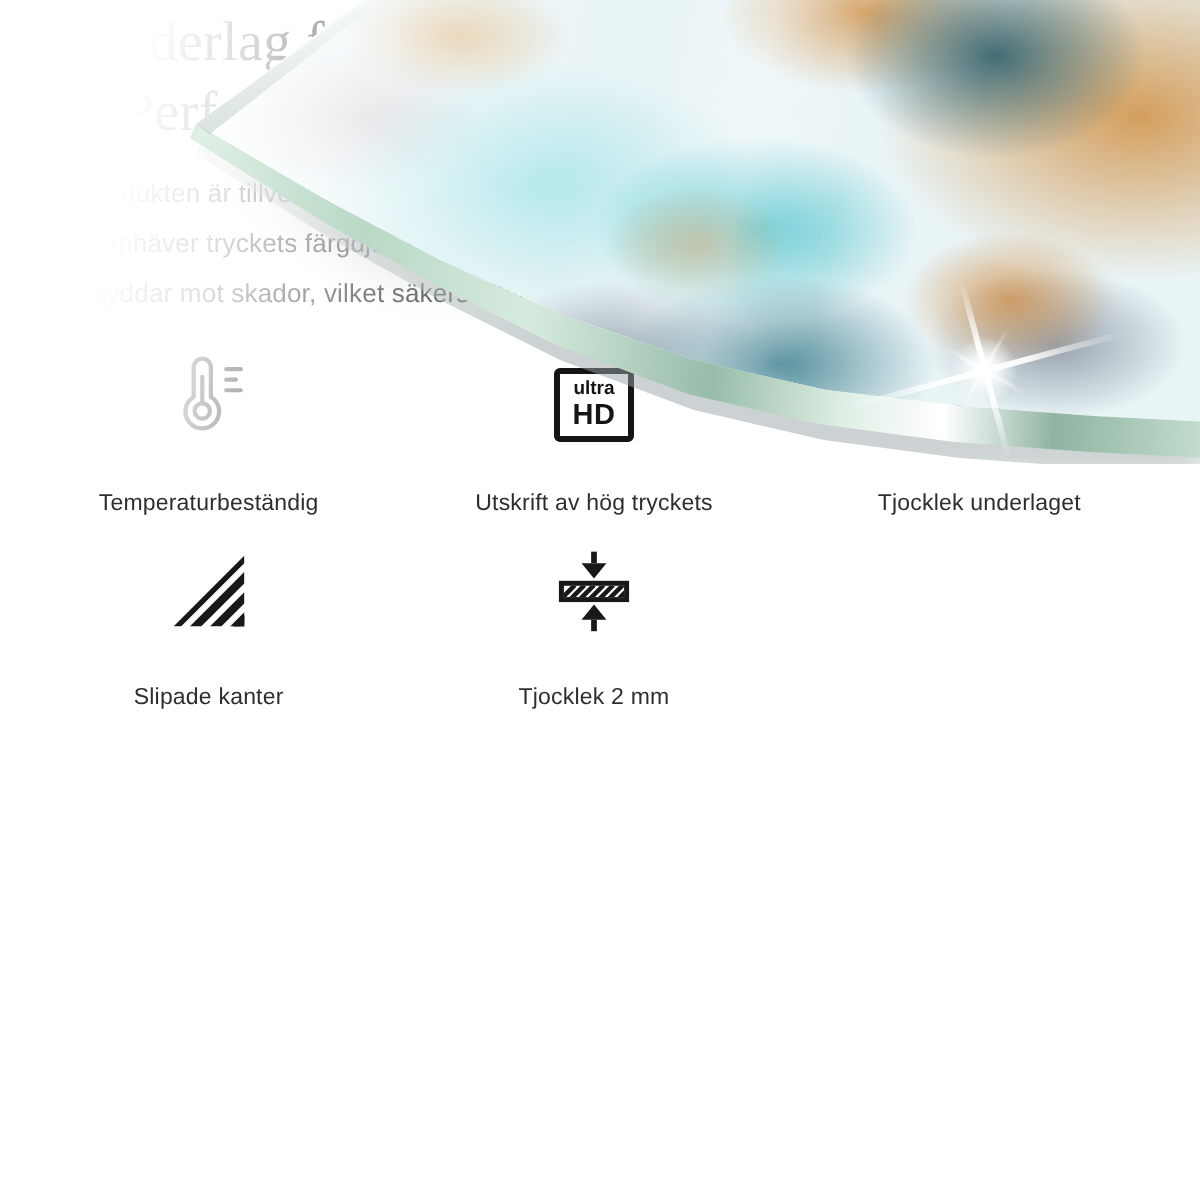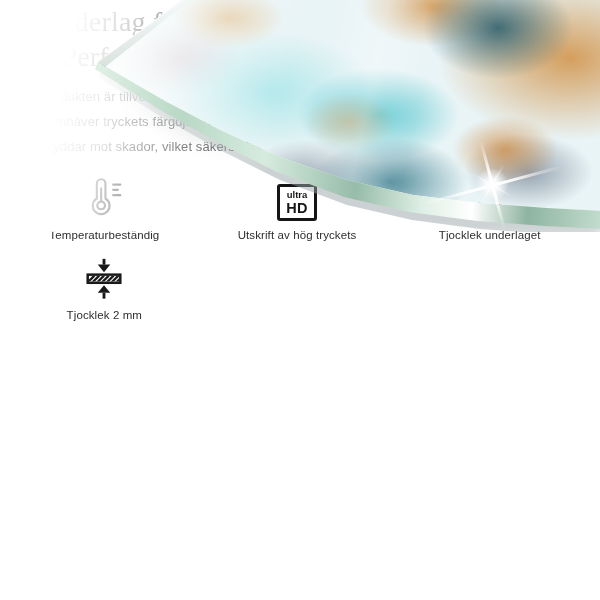--- a/index.html
+++ b/index.html
@@ -63,21 +63,21 @@
   .content{padding:0 40px;}
   h1{margin:4px 0 0;font-family:"Liberation Serif","DejaVu Serif",serif;font-weight:400;
      font-size:28px;line-height:35px;color:#161616;letter-spacing:.2px;}
   h1 span{display:block;}
   .desc{margin:10px 0 0;font-size:13px;line-height:25px;color:#3c3c3c;max-width:514px;letter-spacing:.1px;}
 
   
   .features{display:grid;grid-template-columns:1fr 1fr 1fr;row-gap:14px;margin:16px 14px 0 8px;}
   .feature{display:flex;flex-direction:column;align-items:center;}
   .icon-box{height:46px;display:flex;align-items:flex-end;justify-content:center;}
-  .flabel{margin-top:8px;font-size:11.5px;color:#2e2e2e;letter-spacing:.1px;}
+  .flabel{margin-top:25px;font-size:11.5px;color:#2e2e2e;letter-spacing:.1px;}
   .ic{stroke:#191919;fill:none;stroke-width:2.2;stroke-linecap:round;stroke-linejoin:round;}
   .uhd{width:34px;height:31px;border:3px solid #151515;border-radius:3px;display:flex;
        flex-direction:column;align-items:center;justify-content:center;color:#151515;}
   .uhd .t1{font-size:9.5px;font-weight:700;line-height:1;}
   .uhd .t2{font-size:14.5px;font-weight:800;line-height:1;margin-top:1px;letter-spacing:.3px;}
 </style>
 </head>
 <body>
 
 <div class="page">
@@ -136,20 +136,39 @@
       <div class="icon-box">
         <svg class="ic" width="46" height="46" viewBox="0 0 48 48">
           <path d="M24 5.5 L37.5 10 v8.5 c0 10 -6.5 16 -13.5 18.8 C17 34.5 10.5 28.5 10.5 18.5 V10 Z"></path>
           <path d="M17.8 23.2 l4.4 4.4 L31 18.8"></path>
         </svg>
       </div>
       <div class="flabel">Tjocklek underlaget</div>
     </div>
 
 
+    <div class="feature">
+      <div class="icon-box">
+        <svg width="46" height="46" viewBox="0 0 48 48">
+          <defs>
+              <clipPath id="tri">
+                <polygon points="6,43 43,43 43,6"></polygon>
+              </clipPath>
+            </defs>
+          <g clip-path="url(#tri)" stroke="#191919" stroke-width="4.2">
+            <line x1="2" y1="48" x2="48" y2="2"></line>
+            <line x1="12.5" y1="48" x2="48" y2="12.5"></line>
+            <line x1="23" y1="48" x2="48" y2="23"></line>
+            <line x1="33.5" y1="48" x2="48" y2="33.5"></line>
+          </g>
+          <polygon points="43,43 43,37 37,43" fill="#191919"></polygon>
+        </svg>
+      </div>
+      <div class="flabel">Slipade kanter</div>
+    </div>
 
     <div class="feature">
       <div class="icon-box">
         <svg width="46" height="46" viewBox="0 0 48 48">
           <defs>
               <clipPath id="barclip">
                 <rect x="8.3" y="21.8" width="31.4" height="5.9"></rect>
               </clipPath>
             </defs>
           <line x1="24" y1="4" x2="24" y2="10" stroke="#191919" stroke-width="3"></line>

